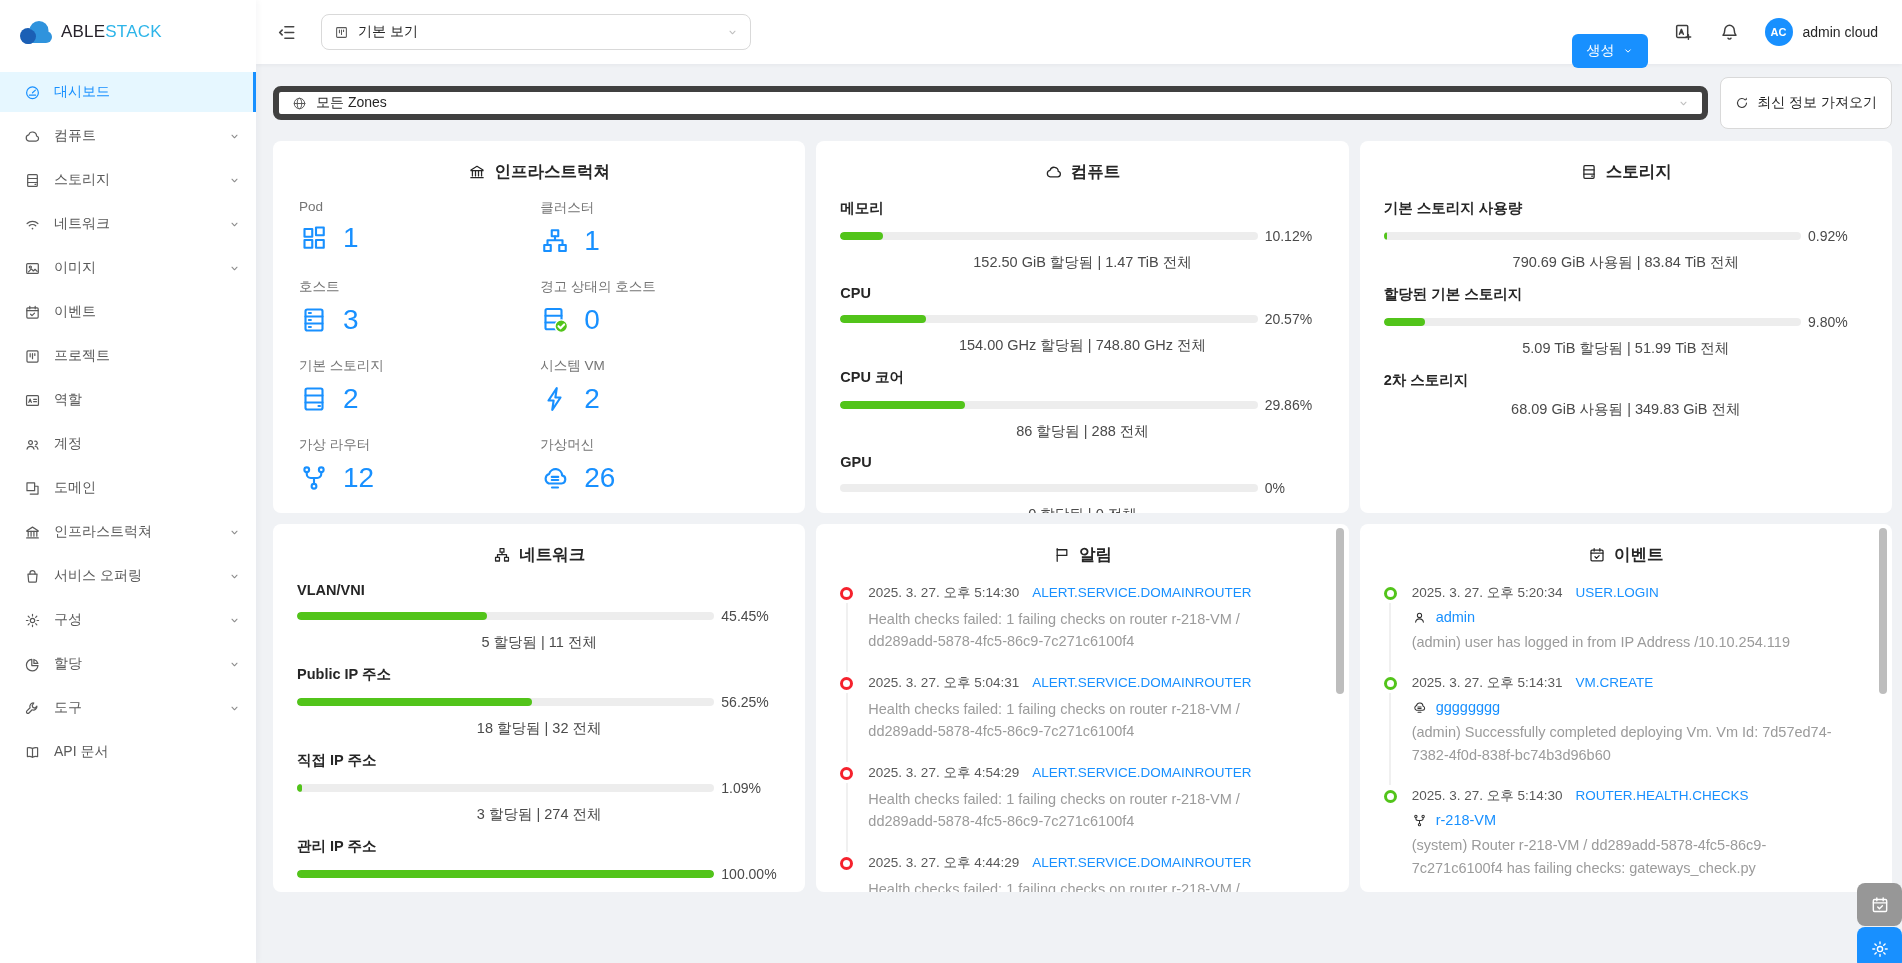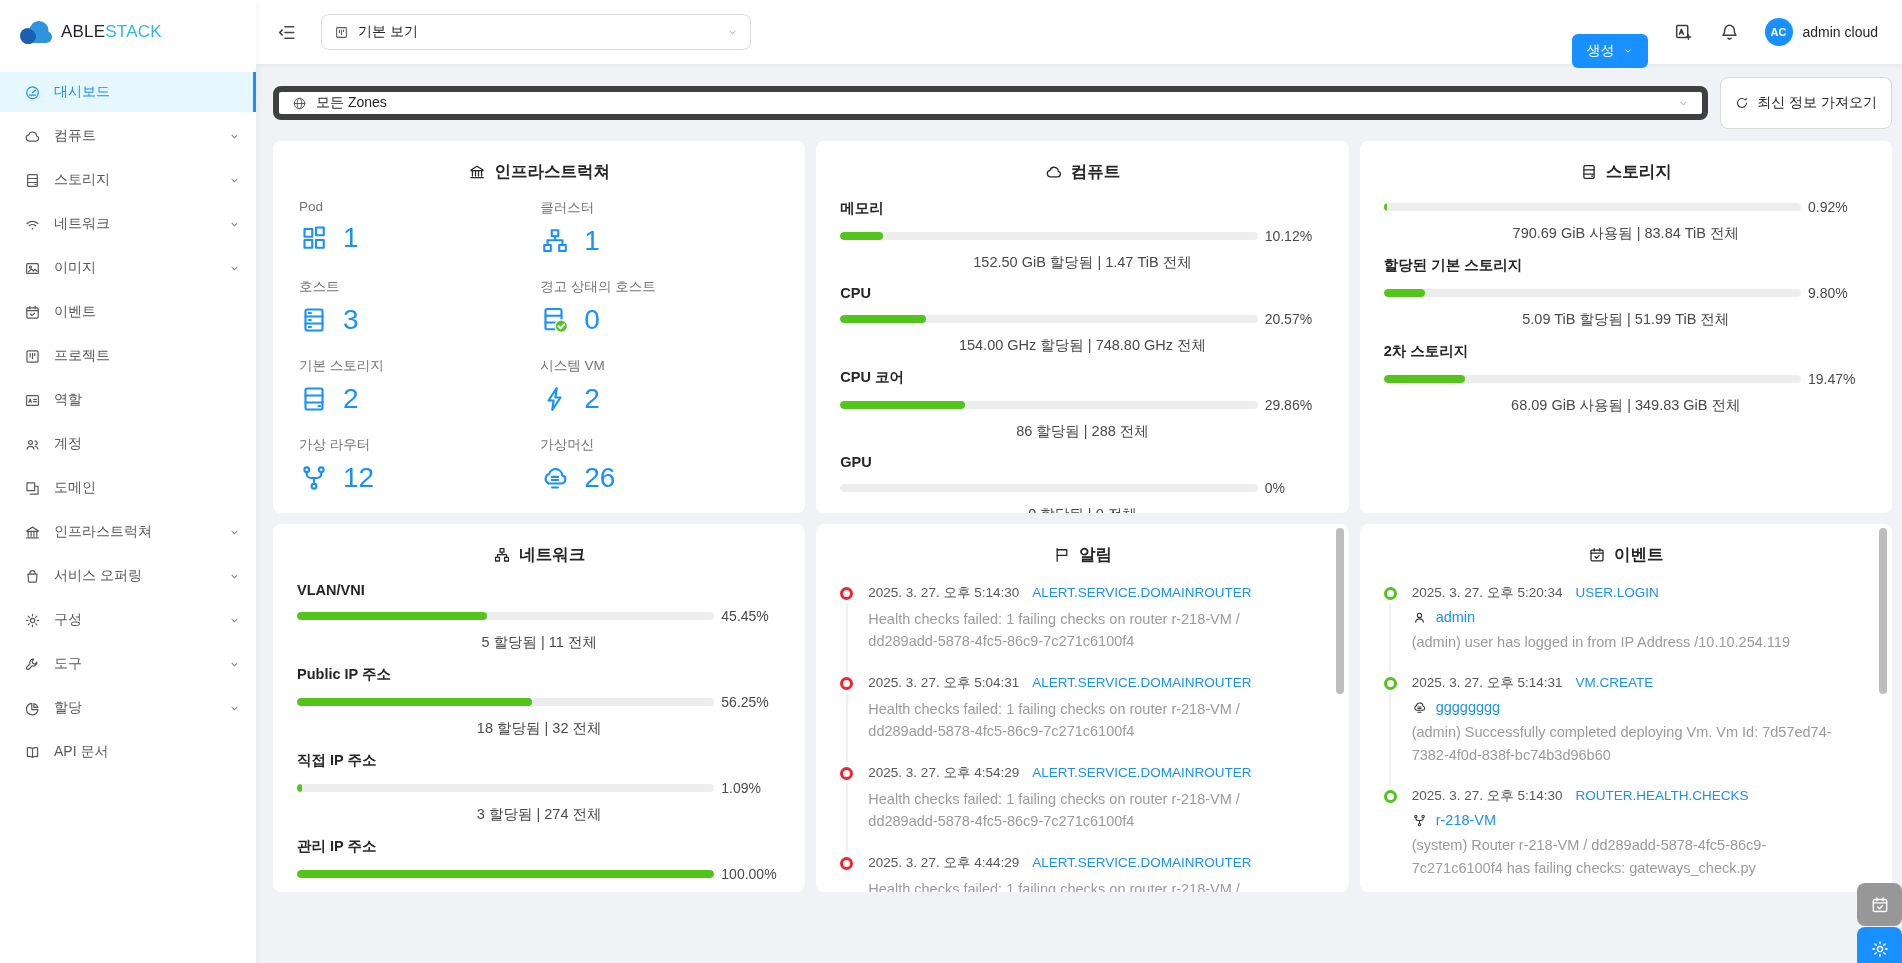--- a/index.html
+++ b/index.html
@@ -418,38 +418,38 @@
     <span class="side-chevron">
       <svg class="svg-ic" viewBox="0 0 24 24">
               <use href="#i-chev"></use>
             </svg>
           </span>
   </div>
 
   <div class="side-item">
     <span class="side-icon">
             <svg class="svg-ic" viewBox="0 0 24 24" aria-hidden="true">
-              <use href="#i-wrench"></use>
-            </svg>
-          </span>
-    <span>도구</span>
+              <use href="#i-pie"></use>
+            </svg>
+          </span>
+    <span>할당</span>
     <span class="side-chevron">
       <svg class="svg-ic" viewBox="0 0 24 24">
               <use href="#i-chev"></use>
             </svg>
           </span>
   </div>
 
   <div class="side-item">
     <span class="side-icon">
             <svg class="svg-ic" viewBox="0 0 24 24" aria-hidden="true">
-              <use href="#i-pie"></use>
-            </svg>
-          </span>
-    <span>할당</span>
+              <use href="#i-wrench"></use>
+            </svg>
+          </span>
+    <span>도구</span>
     <span class="side-chevron">
       <svg class="svg-ic" viewBox="0 0 24 24">
               <use href="#i-chev"></use>
             </svg>
           </span>
   </div>
 
   <div class="side-item">
     <span class="side-icon">
             <svg class="svg-ic" viewBox="0 0 24 24" aria-hidden="true">
@@ -703,20 +703,21 @@
         <div class="card-title">
           <span class="title-ic">
             <svg class="svg-ic" viewBox="0 0 24 24">
                 <use href="#i-hdd"></use>
               </svg>
             </span>
           <span>스토리지</span>
         </div>
         <div>
   <div class="meter">
+    <div class="meter-label">기본 스토리지 사용량</div>
     <div class="meter-row">
       <div class="meter-track">
         <div class="meter-fill" style="width: 0.92%;"></div>
       </div>
       <div class="meter-pct">0.92%</div>
     </div>
     <div class="meter-caption">790.69 GiB 사용됨 | 83.84 TiB 전체</div>
   </div>
 
   <div class="meter">
@@ -725,26 +726,20 @@
       <div class="meter-track">
         <div class="meter-fill" style="width: 9.8%;"></div>
       </div>
       <div class="meter-pct">9.80%</div>
     </div>
     <div class="meter-caption">5.09 TiB 할당됨 | 51.99 TiB 전체</div>
   </div>
 
   <div class="meter">
     <div class="meter-label">2차 스토리지</div>
-    <div class="meter-row">
-      <div class="meter-track">
-        <div class="meter-fill" style="width: 19.47%;"></div>
-      </div>
-      <div class="meter-pct">19.47%</div>
-    </div>
     <div class="meter-caption">68.09 GiB 사용됨 | 349.83 GiB 전체</div>
   </div>
 </div>
       </section>
 
       <section class="card">
         <div class="card-title">
           <span class="title-ic">
             <svg class="svg-ic" viewBox="0 0 24 24">
                 <use href="#i-cluster"></use>

